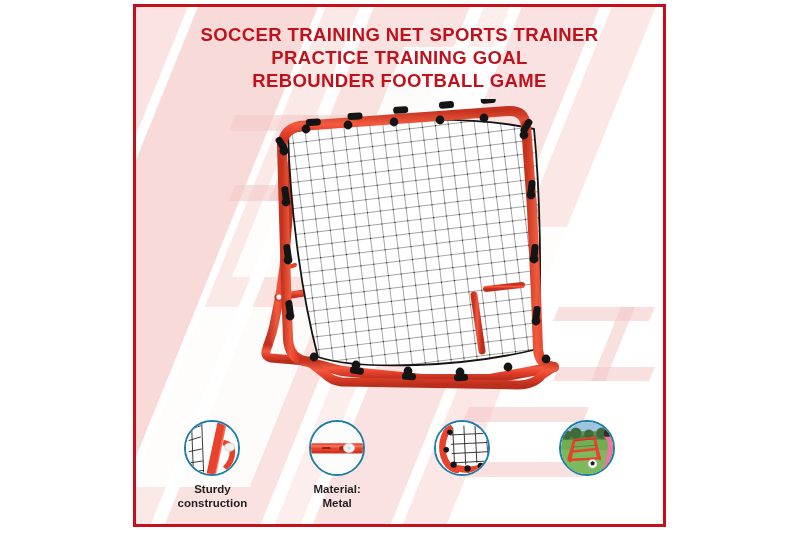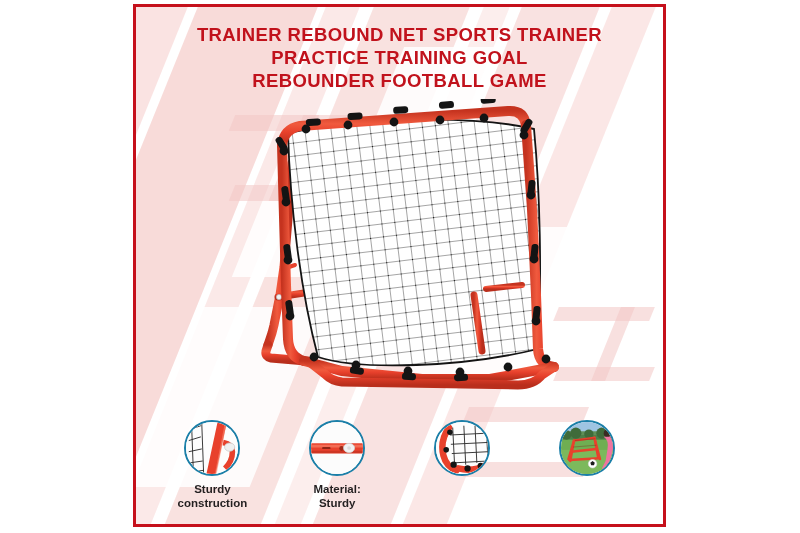--- a/index.html
+++ b/index.html
@@ -176,21 +176,21 @@
       <div class="wash w3"></div>
 
       <div class="chev c4"></div>
       <div class="chev c5"></div>
       <div class="chev c6"></div>
       <div class="chev c7"></div>
       <div class="chev c8"></div>
     </div>
 
     <div id="title-block">
-      <div class="line">TRAINER REBOUND NET SPORTS TRAINER</div>
+      <div class="line">SOCCER TRAINING NET SPORTS TRAINER</div>
       <div class="line">PRACTICE TRAINING GOAL</div>
       <div class="line">REBOUNDER FOOTBALL GAME</div>
     </div>
 
     <div id="product">
       <svg viewBox="0 0 372 302" xmlns="http://www.w3.org/2000/svg">
         <defs>
 
           <pattern id="mesh" width="13" height="13" patternUnits="userSpaceOnUse" patternTransform="rotate(-7)">
             <path d="M0 0 H13 M0 0 V13" stroke="#2a2a2a" stroke-width="0.85" fill="none"></path>
@@ -332,21 +332,21 @@
             <rect x="-2" y="23" width="60" height="11" rx="3" fill="#E8412C"></rect>
             <rect x="-2" y="24.5" width="60" height="3" fill="#fa8a72" opacity=".6"></rect>
             <rect x="-2" y="31" width="60" height="2.5" fill="#b32c1b" opacity=".5"></rect>
             <rect x="12" y="27" width="9" height="2.2" rx="1" fill="#8f2415"></rect>
             <circle cx="33" cy="28.5" r="2.6" fill="#9c2a18"></circle>
             <ellipse cx="41" cy="28" rx="6" ry="5" fill="#f2f2f2" stroke="#cfcfcf" stroke-width="0.8"></ellipse>
             <circle cx="41" cy="28" r="2" fill="#dcdcdc"></circle>
           </svg>
         </div>
         <div class="flabel">Material:
-Sturdy</div>
+Metal</div>
       </div>
 
       <div class="feature">
         <div class="fcircle">
           <svg viewBox="0 0 56 56" xmlns="http://www.w3.org/2000/svg">
             <rect width="56" height="56" fill="#fdfdfd"></rect>
             <path d="M14,6 Q4,20 8,36 Q11,48 22,52" stroke="#E8412C" stroke-width="7" fill="none" stroke-linecap="round"></path>
             <path d="M24,50 Q40,54 54,46" stroke="#E8412C" stroke-width="7" fill="none" stroke-linecap="round"></path>
             <g stroke="#2b2b2b" stroke-width="1" fill="none">
               <path d="M18,6 L20,46 M30,4 L32,46 M42,4 L44,44 M54,4 L56,42"></path>

